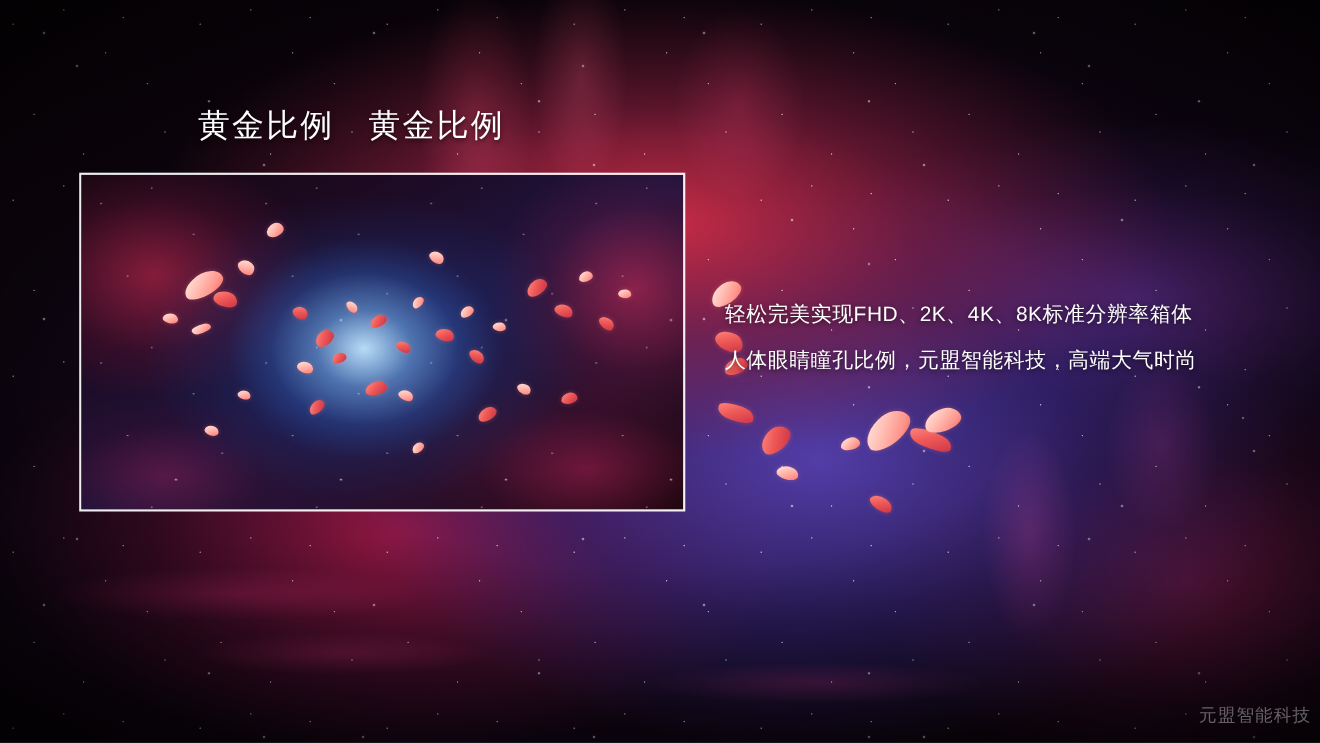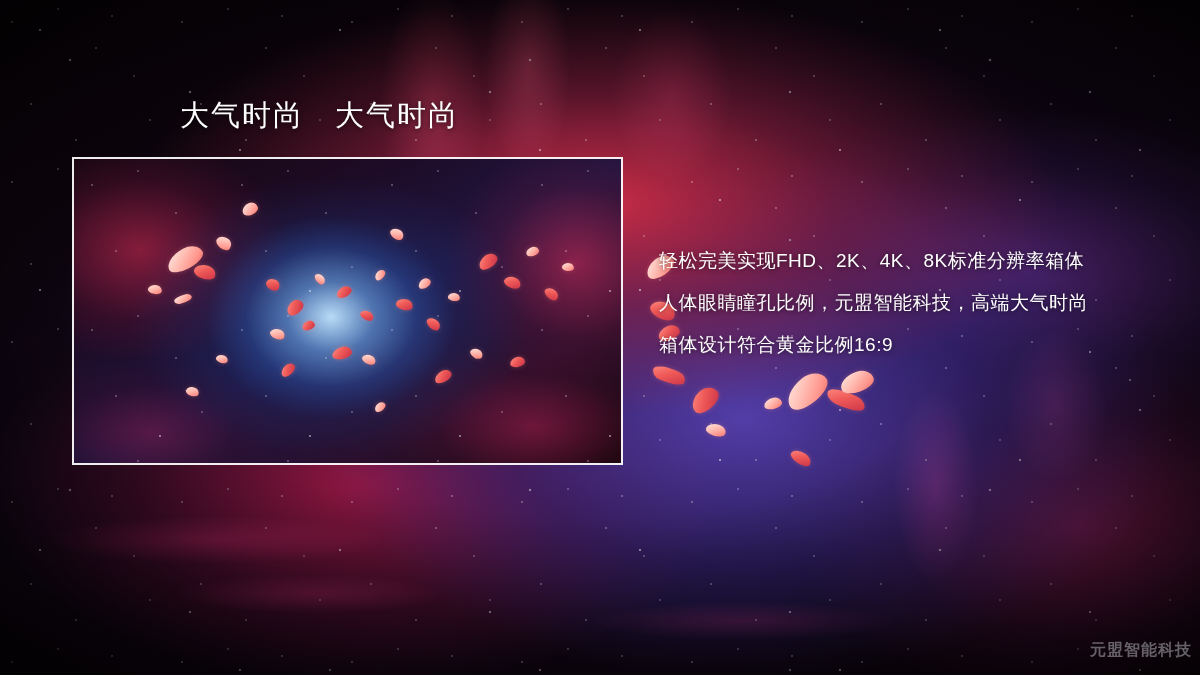--- a/index.html
+++ b/index.html
@@ -103,40 +103,40 @@
          background:linear-gradient(145deg,#ffd6cf 0%,#ff9a8f 30%,#f4685f 62%,#d83c44 100%);
          box-shadow:0 0 5px rgba(255,140,130,.3);}
   .petal.pale{background:linear-gradient(145deg,#ffe9e4 0%,#ffc0b6 40%,#ff958c 75%,#e86a66 100%);}
   .petal.deep{background:linear-gradient(140deg,#ff8f86 0%,#ef5a58 45%,#c72f45 100%);}
   .petal.slim{border-radius:70% 30% 70% 30% / 50% 50% 50% 50%;}
 
   
   #title{position:absolute;left:180px;top:101px;
          color:#ffffff;font-size:29px;letter-spacing:2px;line-height:1;
          text-shadow:0 1px 5px rgba(0,0,0,.65);white-space:pre;}
-  #body-text{position:absolute;left:659px;top:240px;width:520px;}
+  #body-text{position:absolute;left:659px;top:266px;width:520px;}
   .body-line{color:#ffffff;font-size:19px;line-height:42px;letter-spacing:.5px;
              text-shadow:0 1px 5px rgba(0,0,0,.6);white-space:nowrap;}
   #watermark{position:absolute;right:8px;bottom:14px;
-             color:rgba(190,190,196,.5);font-size:16px;letter-spacing:1px;font-weight:bold;}
+             color:rgba(190,190,196,.5);font-size:16px;letter-spacing:1px;}
 </style>
 </head>
 <body>
 
 <div id="slide">
 
   <div class="bg-layer" id="bg-base"></div>
   <div class="bg-layer" id="bg-core"></div>
   <div class="bg-layer" id="bg-filaments"></div>
   <div class="stars" id="stars-small"></div>
   <div class="stars" id="stars-mid"></div>
   <div class="stars" id="stars-bright"></div>
   <div class="bg-layer" id="bg-vignette"></div>
 
-  <div id="title">大气时尚　大气时尚</div>
+  <div id="title">黄金比例　黄金比例</div>
 
   <div id="panel">
     <div id="panel-img"></div>
     <div id="panel-stars"></div>
     <div id="panel-petals">
         <div class="petal pale" style="left: 92px; top: 90px; width: 38px; height: 20px; transform: rotate(-28deg);"></div>
         <div class="petal deep" style="left: 120px; top: 106px; width: 22px; height: 14px; transform: rotate(18deg);"></div>
         <div class="petal pale" style="left: 142px; top: 78px; width: 16px; height: 12px; transform: rotate(40deg);"></div>
         <div class="petal pale" style="left: 74px; top: 126px; width: 14px; height: 9px; transform: rotate(12deg);"></div>
         <div class="petal pale slim" style="left: 100px; top: 136px; width: 18px; height: 8px; transform: rotate(-14deg);"></div>
@@ -181,17 +181,16 @@
       <div class="petal pale" style="left: 784px; top: 378px; width: 46px; height: 26px; transform: rotate(-38deg);"></div>
       <div class="petal deep slim" style="left: 826px; top: 392px; width: 40px; height: 16px; transform: rotate(26deg);"></div>
       <div class="petal pale" style="left: 840px; top: 372px; width: 34px; height: 20px; transform: rotate(-18deg);"></div>
       <div class="petal deep" style="left: 790px; top: 452px; width: 22px; height: 12px; transform: rotate(34deg);"></div>
       <div class="petal pale" style="left: 764px; top: 398px; width: 18px; height: 11px; transform: rotate(-12deg);"></div>
     </div>
 
   <div id="body-text">
       <div class="body-line">轻松完美实现FHD、2K、4K、8K标准分辨率箱体</div>
       <div class="body-line">人体眼睛瞳孔比例，元盟智能科技，高端大气时尚</div>
-      <div class="body-line">箱体设计符合黄金比例16:9</div>
     </div>
 
   <div id="watermark">元盟智能科技</div>
 </div>
 
 </body></html>

